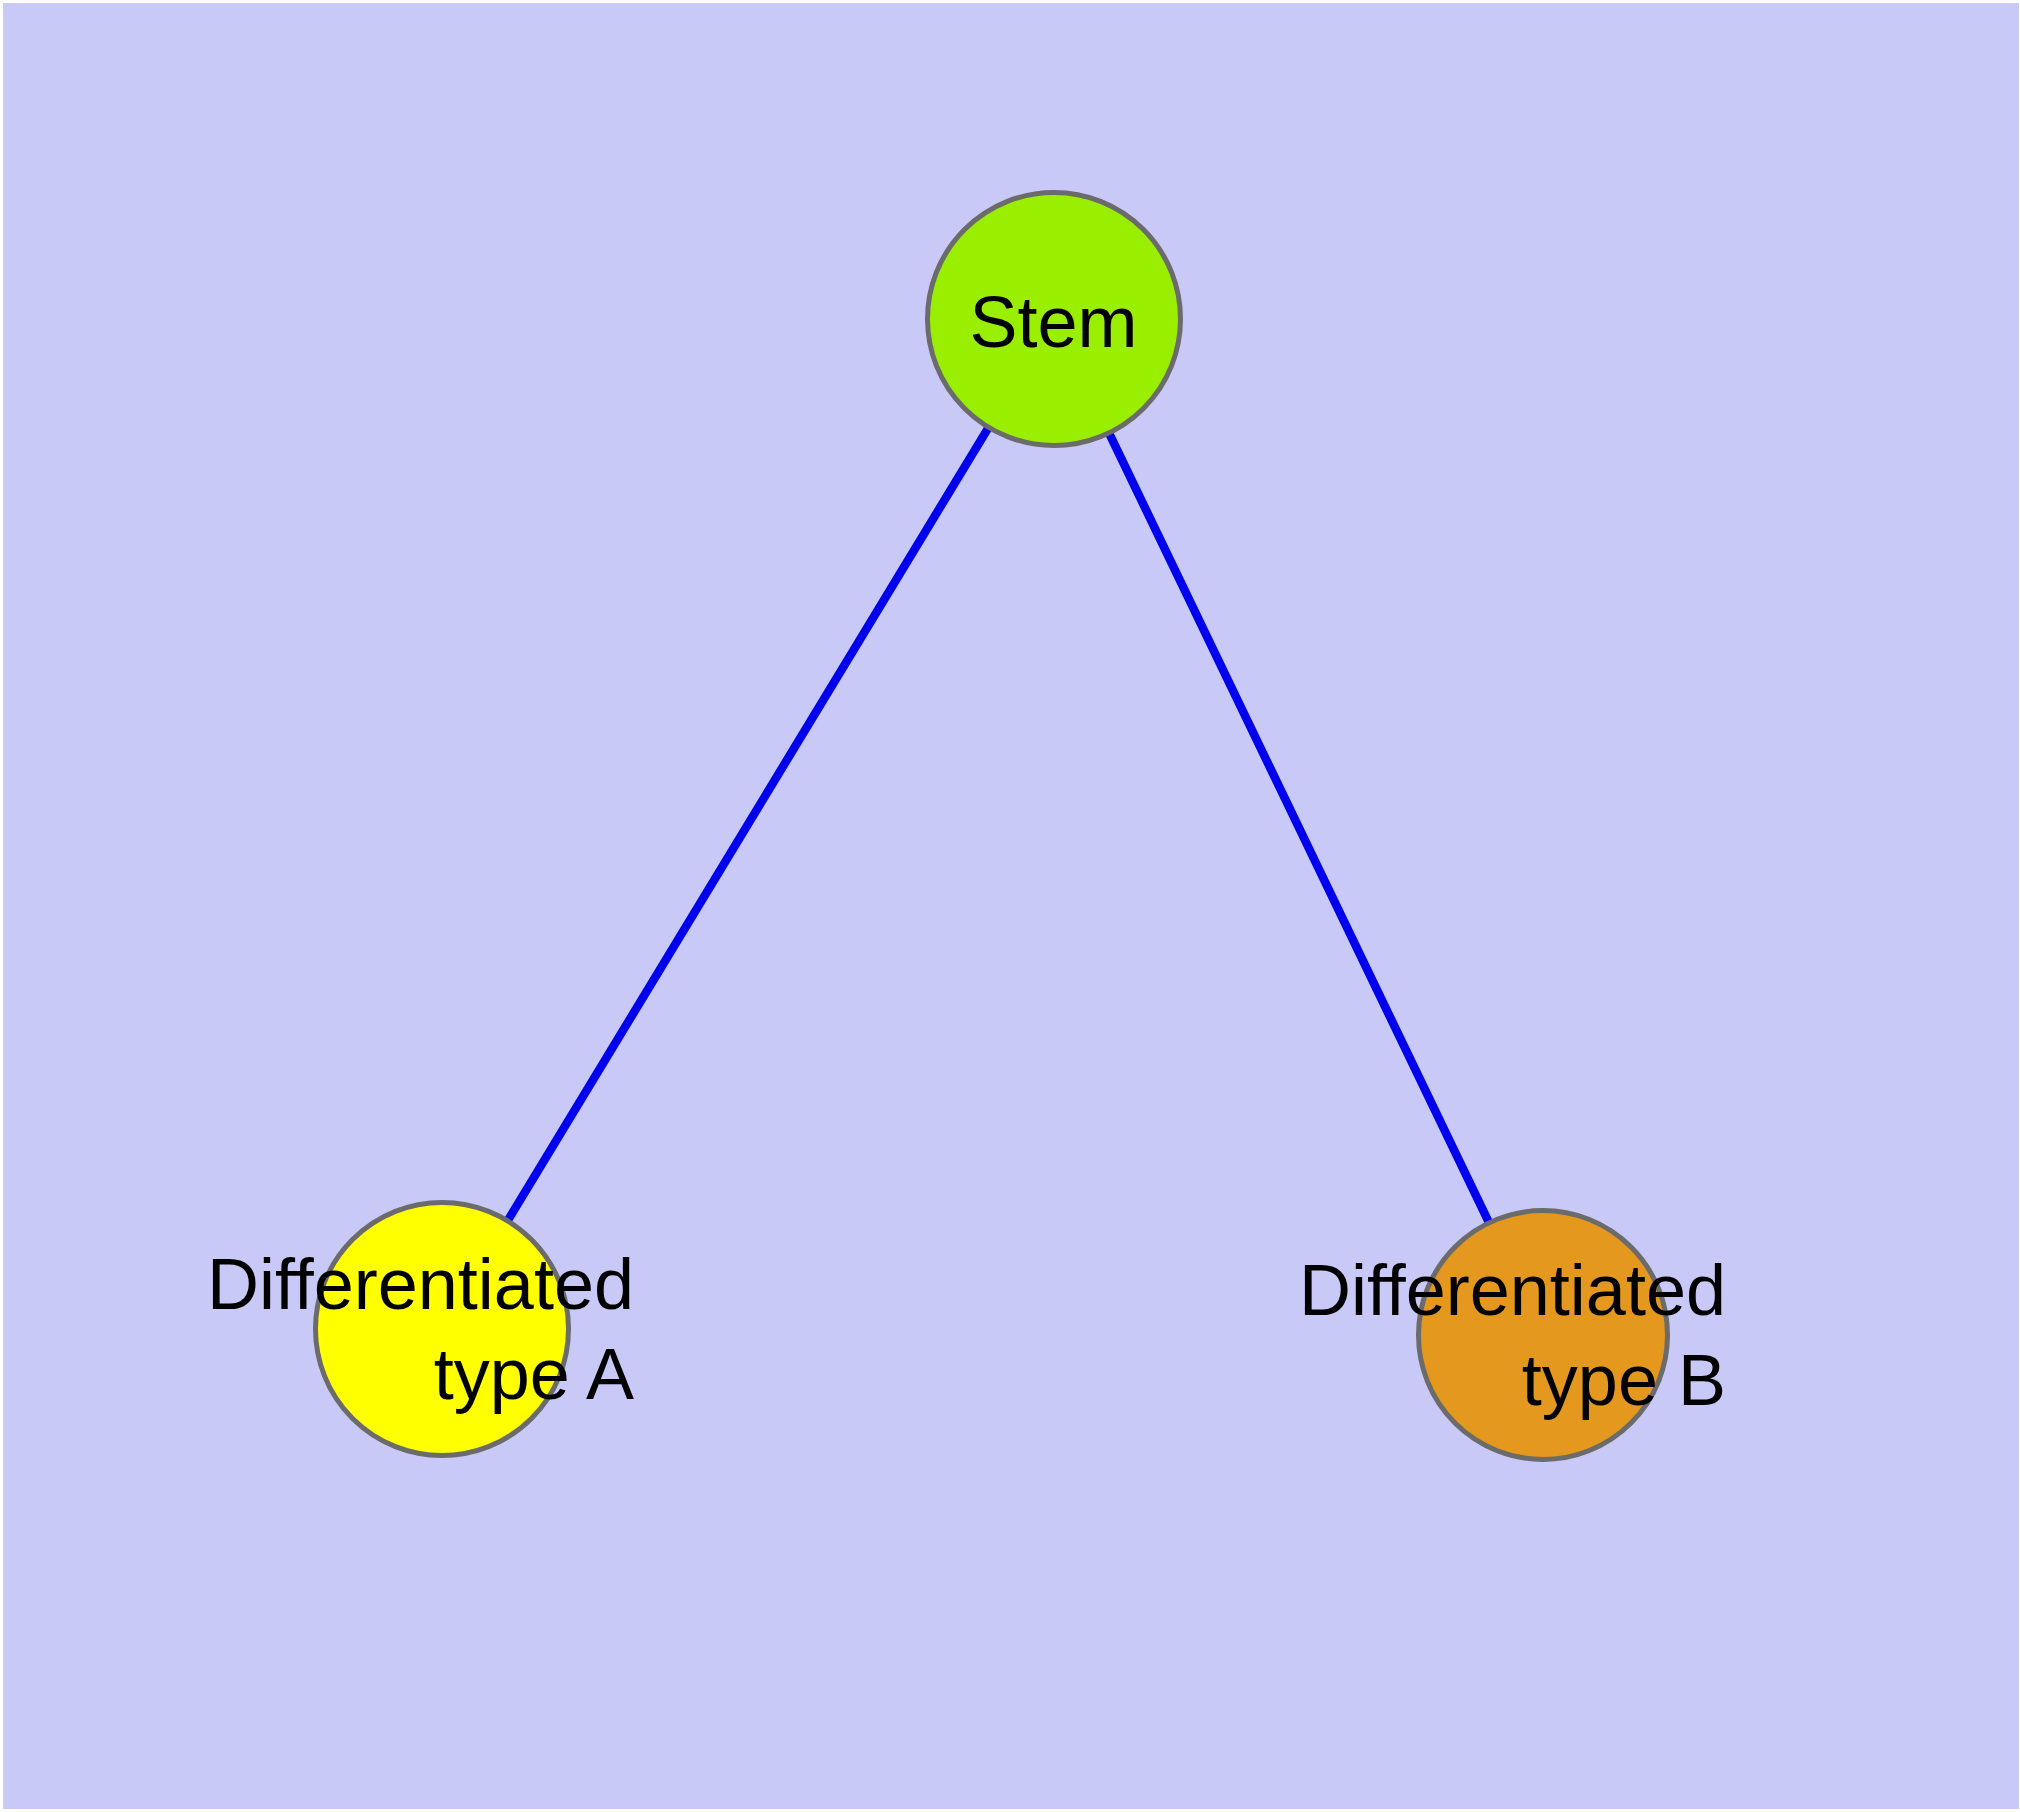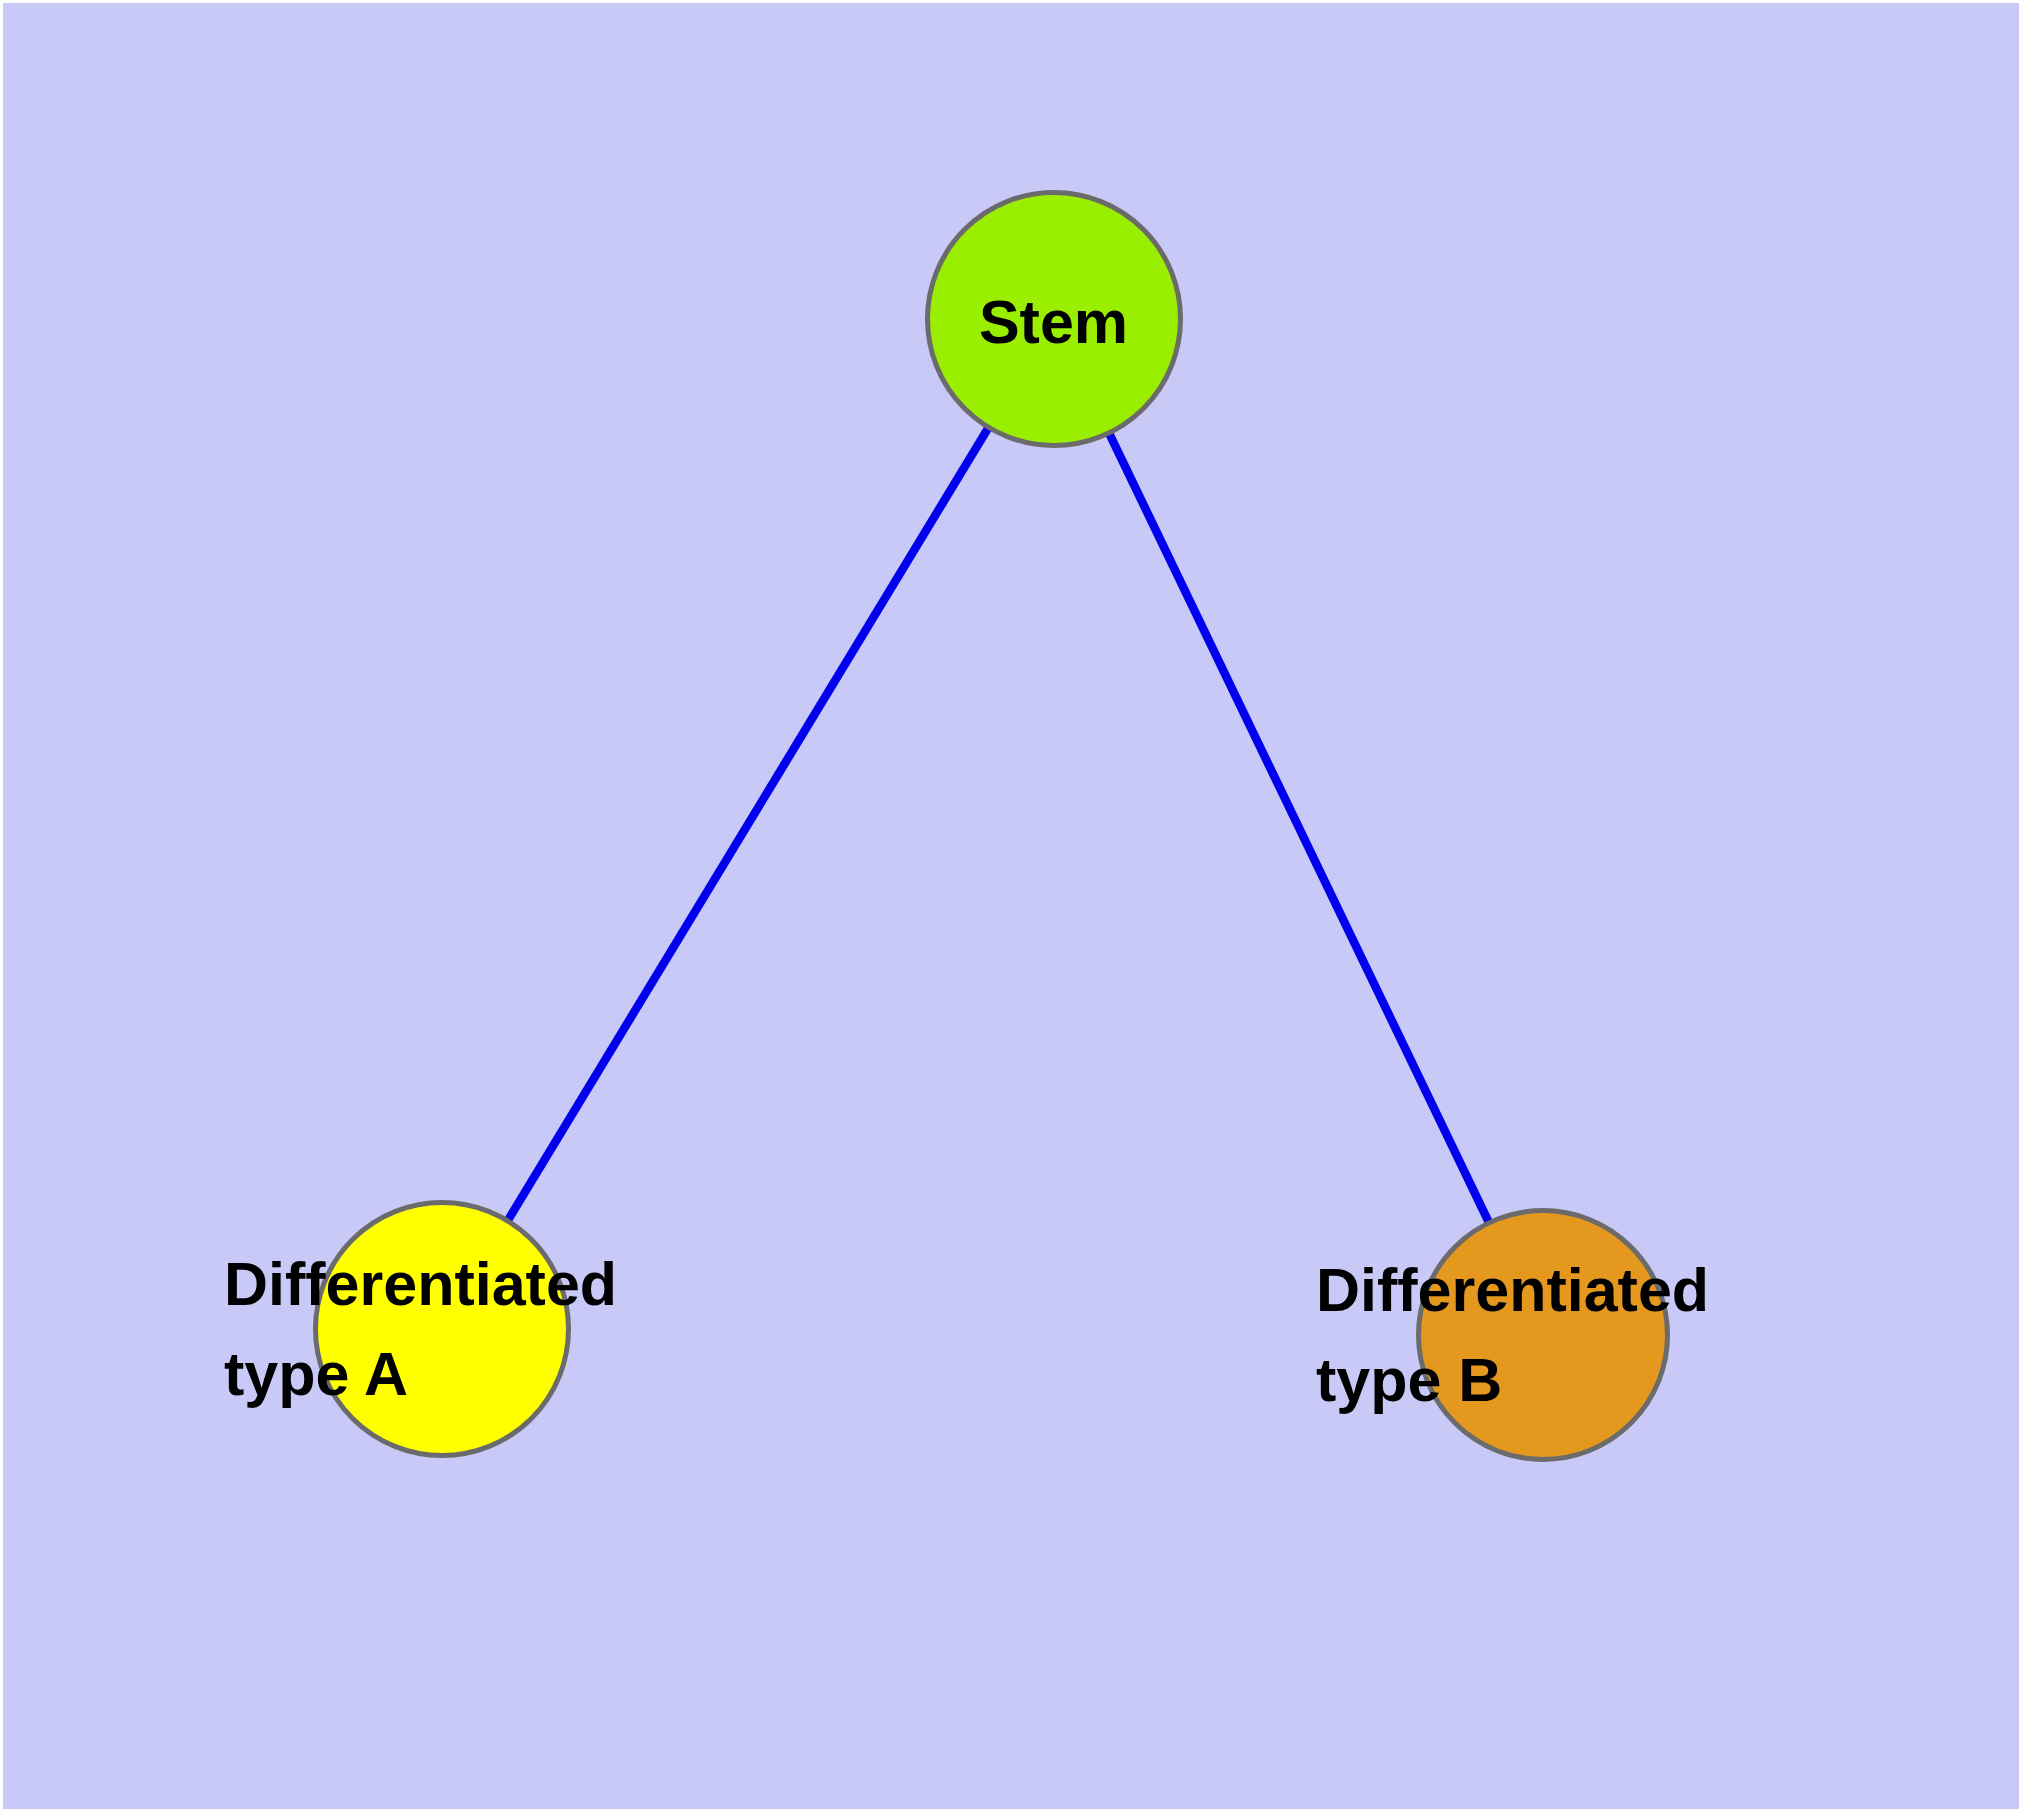--- a/index.html
+++ b/index.html
@@ -35,24 +35,24 @@
     border-radius: 50%;
     border-style: solid;
     box-sizing: border-box;
     z-index: 2;
   }
   .node-label {
     position: absolute;
     transform: translate(-50%, -50%);
     z-index: 3;
     color: #000000;
-    font-weight: bold;
-    font-size: 61px;
+    font-weight: normal;
+    font-size: 72px;
     line-height: 90px;
-    text-align: left;
+    text-align: right;
     white-space: pre-line;
     letter-spacing: 0px;
   }
 </style>
 </head>
 <body>
 
 <div id="page">
   <div id="canvas" style="background: rgb(201, 201, 247);">
 

